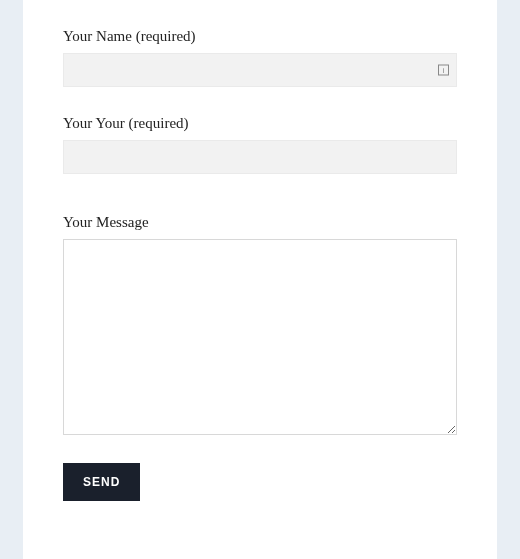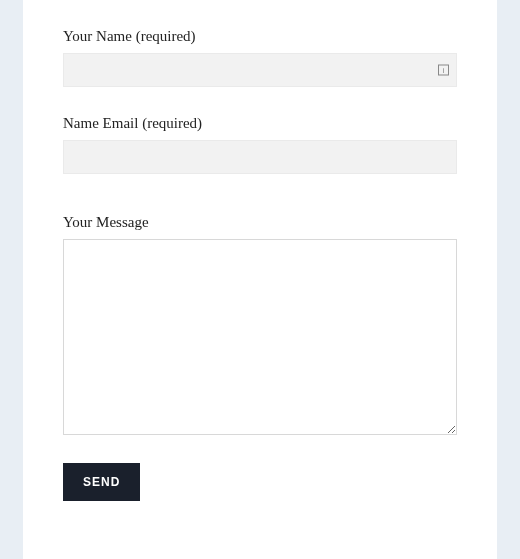--- a/index.html
+++ b/index.html
@@ -94,21 +94,21 @@
   <form>
     <div class="form-field">
       <label class="field-label">Your Name (required)</label>
       <div class="name-input-wrapper">
         <input type="text" class="text-input" value="" style="">
         <span class="autofill-icon">i</span>
       </div>
     </div>
 
     <div class="form-field">
-      <label class="field-label">Name Email (required)</label>
+      <label class="field-label">Your Your (required)</label>
       <input type="email" class="text-input" value="" style="">
     </div>
 
 
     <div class="form-field-message">
       <label class="field-label">Your Message</label>
       <textarea class="textarea-input" style=""></textarea>
     </div>
 
     <button type="submit" class="submit-button">SEND</button>

